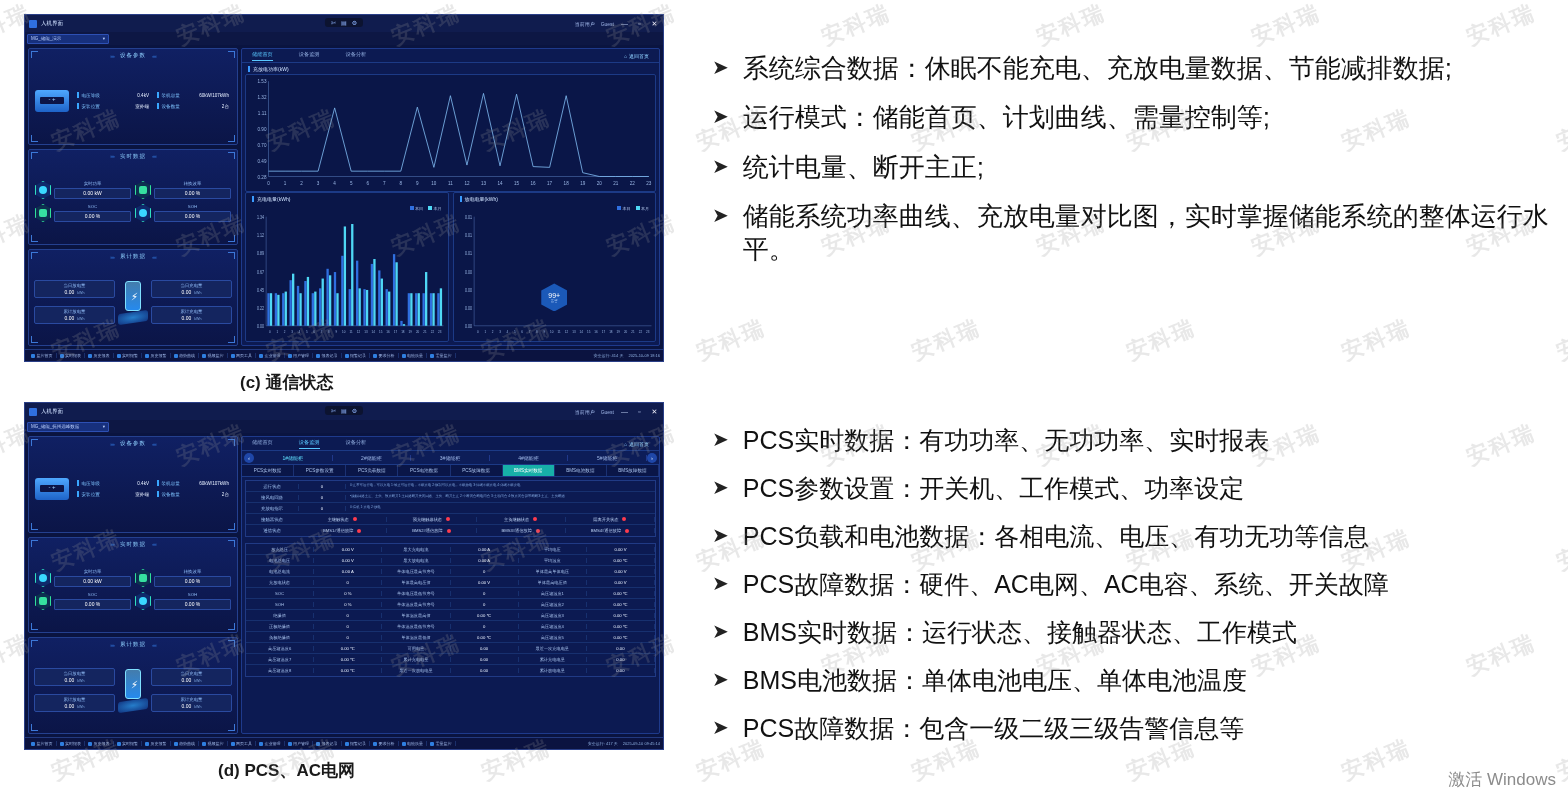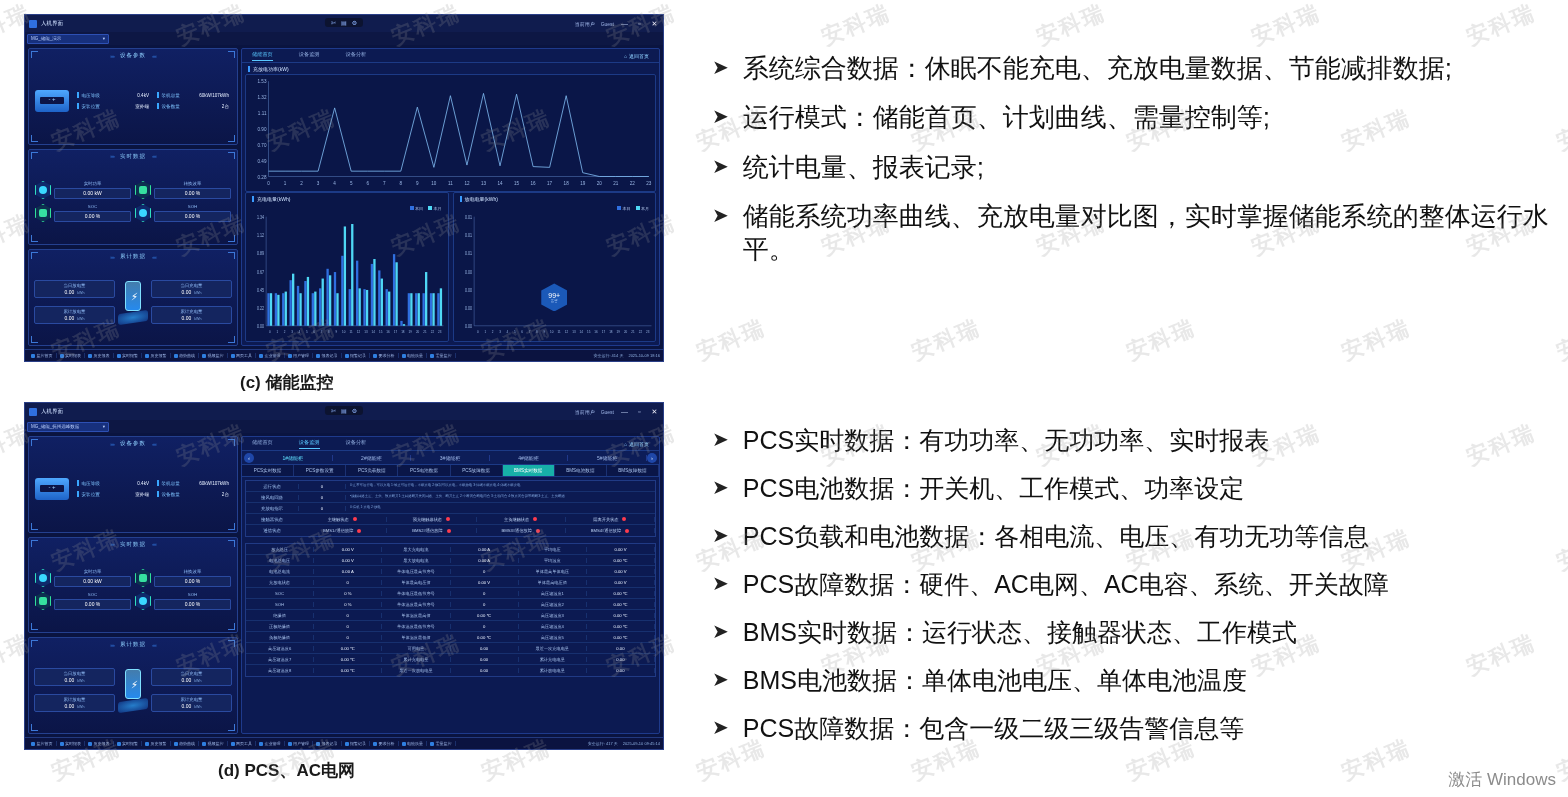--- a/index.html
+++ b/index.html
@@ -603,21 +603,21 @@
       <span class="sb-item">
         <span class="dot"></span>
         <span>需量监控</span>
       </span>
       <span class="sb-right">
         <span>安全运行: 414 天</span>
         <span>2025-10-09 18:16</span>
       </span>
     </div>
 </div>
-<div class="caption" id="cap-c">(c) 储能监控</div>
+<div class="caption" id="cap-c">(c) 通信状态</div>
 
 <div class="shot" id="shot-d">
   <div class="titlebar">
     <span class="tb-logo"></span>
     <span class="tb-title">人机界面</span>
     <div class="tb-center">
       <span>✄</span>
       <span>▤</span>
       <span>⚙</span>
     </div>
@@ -1033,35 +1033,35 @@
     <div class="bullet">
       <span class="arrow">➤</span>
       <span class="btext">系统综合数据：休眠不能充电、充放电量数据、节能减排数据;</span>
     </div>
     <div class="bullet">
       <span class="arrow">➤</span>
       <span class="btext">运行模式：储能首页、计划曲线、需量控制等;</span>
     </div>
     <div class="bullet">
       <span class="arrow">➤</span>
-      <span class="btext">统计电量、报表记录;</span>
+      <span class="btext">统计电量、断开主正;</span>
     </div>
     <div class="bullet">
       <span class="arrow">➤</span>
       <span class="btext">储能系统功率曲线、充放电量对比图，实时掌握储能系统的整体运行水平。</span>
     </div>
   </div>
 <div class="txtcol" id="txt-bot">
     <div class="bullet">
       <span class="arrow">➤</span>
       <span class="btext">PCS实时数据：有功功率、无功功率、实时报表</span>
     </div>
     <div class="bullet">
       <span class="arrow">➤</span>
-      <span class="btext">PCS电池数据：开关机、工作模式、功率设定</span>
+      <span class="btext">PCS参数设置：开关机、工作模式、功率设定</span>
     </div>
     <div class="bullet">
       <span class="arrow">➤</span>
       <span class="btext">PCS负载和电池数据：各相电流、电压、有功无功等信息</span>
     </div>
     <div class="bullet">
       <span class="arrow">➤</span>
       <span class="btext">PCS故障数据：硬件、AC电网、AC电容、系统、开关故障</span>
     </div>
     <div class="bullet">

